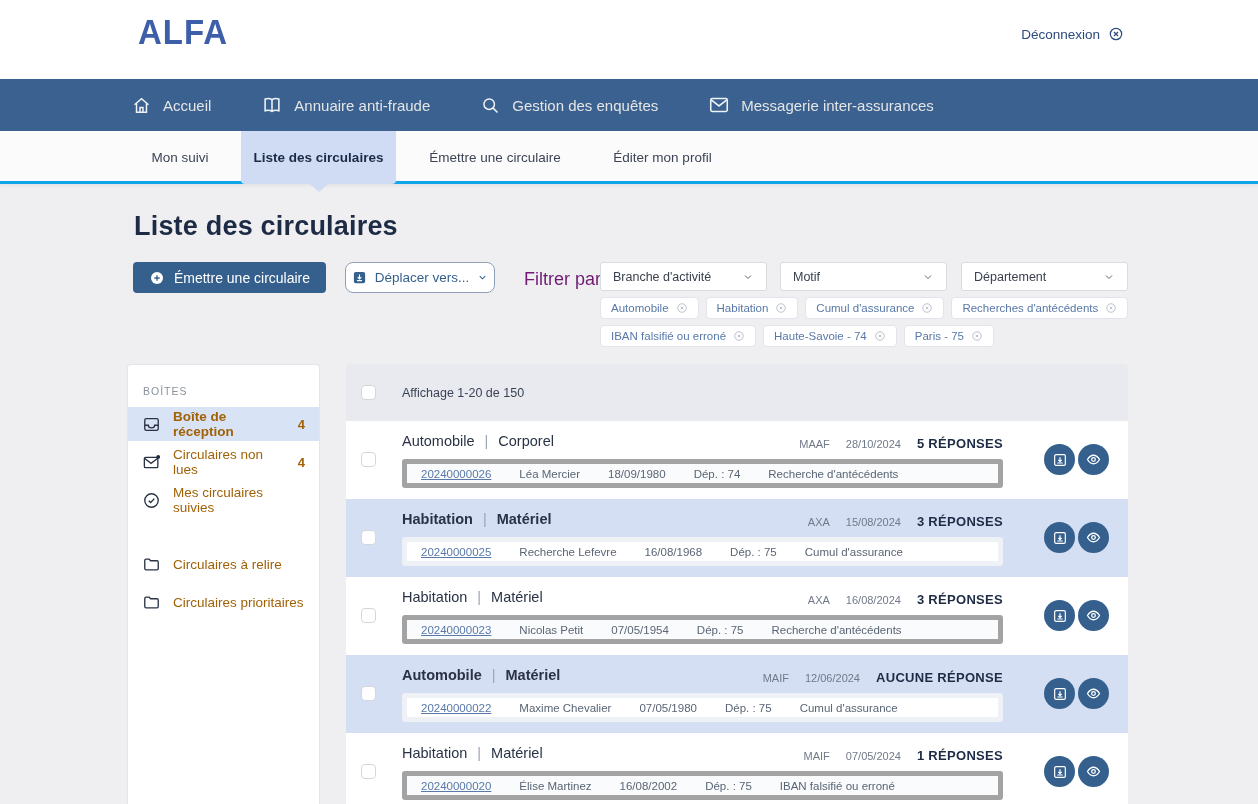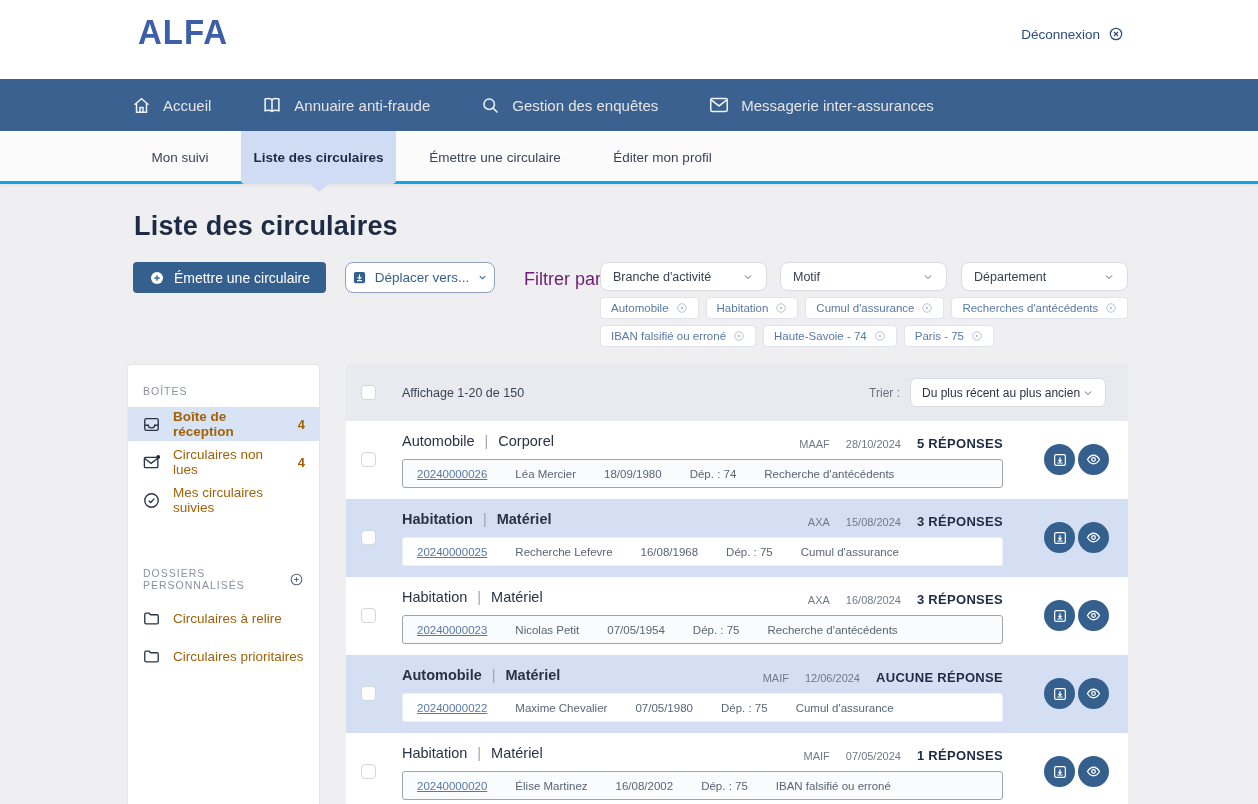--- a/index.html
+++ b/index.html
@@ -70,21 +70,21 @@
   }
   .btn-move {
     position:absolute; left:345px; top:262px; width:150px; height:31px;
     background:#ffffff; border:1px solid #8fa1bb; border-radius:8px;
     display:flex; align-items:center; justify-content:center; gap:8px;
     color:#35608e; font-size:13.5px; font-family:inherit; cursor:pointer;
   }
   .filter-label { position:absolute; left:524px; top:269px; font-size:18px; color:#701a75; }
   .select {
     position:absolute; top:262px; height:29px; width:167px;
-    background:#fff; border:1px solid #d9dbe1; border-radius:8px;
+    background:#fff; border:1px solid #d9dbe1; border-radius:3px;
     display:flex; align-items:center; justify-content:space-between;
     padding:0 12px; font-size:12.5px; color:#39414f; cursor:pointer;
   }
   .chip-row { position:absolute; left:600px; display:flex; gap:7px; }
   .chip-row.r1 { top:297px; } .chip-row.r2 { top:325px; }
   .chip {
     height:22px; background:#fff; border:1px solid #e1e4ea; border-radius:4px;
     display:flex; align-items:center; gap:7px; padding:0 10px;
     font-size:11.5px; color:#5878a8; cursor:pointer; white-space:nowrap;
   }
@@ -133,21 +133,21 @@
   .row.unread { background:#d5dff4; }
   .row .checkbox { position:absolute; left:15px; top:31px; }
   .row .cat { position:absolute; left:56px; top:12px; font-size:14.5px; color:#2a3345; display:flex; gap:10px; }
   .row .cat .sep { color:#9aa5b5; font-weight:normal; }
   .row.unread .cat { font-weight:bold; }
   .row .meta { position:absolute; right:125px; top:15px; display:flex; align-items:baseline; gap:16px; }
   .row .meta .ins, .row .meta .dt { font-size:11px; color:#707a88; }
   .row .meta .resp { font-size:13px; font-weight:bold; color:#1d2b44; letter-spacing:0.3px; }
   .row .detail {
     position:absolute; left:56px; top:38px; width:601px; height:29px;
-    background:#fafbfc; border:1px solid #a3a3a3; border-radius:3px;
+    background:#fafbfc; border:5px solid #a3a3a3; border-radius:3px;
     display:flex; align-items:center; gap:28px; padding:0 14px;
     font-size:11.5px; color:#5a6575; white-space:nowrap; overflow:hidden;
   }
   .row.unread .detail { background:#ffffff; border-color:#eef1f6; }
   .row .detail a { color:#5878a8; text-decoration:underline; cursor:pointer; }
   .action-btn {
     position:absolute; top:23px; width:31px; height:31px; border-radius:50%;
     background:#35608e; border:none; display:flex; align-items:center; justify-content:center;
     cursor:pointer;
   }
@@ -378,29 +378,20 @@
       <svg width="19" height="19" viewBox="0 0 24 24" fill="none" stroke-width="1.7">
         <circle cx="12" cy="12" r="8.5"></circle>
           <path d="M8.5 12.2 L11 14.6 L15.6 9.6"></path>
       </svg>
     </span>
     <span>Mes circulaires suivies</span>
   </div>
 
   <div class="side-gap"></div>
 
-  <div class="side-header">
-    <span>DOSSIERS PERSONNALISÉS</span>
-    <span>
-      <svg width="15" height="15" viewBox="0 0 24 24" fill="none" stroke="#5a6575" stroke-width="1.7">
-          <circle cx="12" cy="12" r="8.5"></circle>
-          <path d="M12 8.5 V15.5 M8.5 12 H15.5"></path>
-        </svg>
-    </span>
-  </div>
   <div class="side-item">
     <span>
       <svg width="19" height="19" viewBox="0 0 24 24" fill="none" stroke-width="1.7">
         <path d="M3.5 7 C3.5 6 4.2 5.3 5.2 5.3 H9 L11 7.3 H19 C20 7.3 20.5 8 20.5 9 V17 C20.5 18 20 18.7 19 18.7 H5.2 C4.2 18.7 3.5 18 3.5 17 Z"></path>
       </svg>
     </span>
     <span>Circulaires à relire</span>
   </div>
   <div class="side-item">
     <span>
@@ -410,31 +401,20 @@
     </span>
     <span>Circulaires prioritaires</span>
   </div>
 </aside>
 
 <section class="list">
 
   <div class="list-header">
     <div class="checkbox"></div>
     <span class="range-label">Affichage 1-20 de 150</span>
-    <div class="sort-wrap">
-      <span class="sort-label">Trier :</span>
-      <div class="sort-select">
-        <span>Du plus récent au plus ancien</span>
-        <span>
-            <svg width="12" height="12" viewBox="0 0 24 24" fill="none" stroke="#5a6575" stroke-width="2">
-              <path d="M6 9 L12 15 L18 9"></path>
-            </svg>
-          </span>
-      </div>
-    </div>
   </div>
 
   <div class="row">
     <div class="checkbox"></div>
     <div class="cat">
       <span>Automobile</span>
       <span class="sep">|</span>
       <span>Corporel</span>
     </div>
     <div class="meta">

